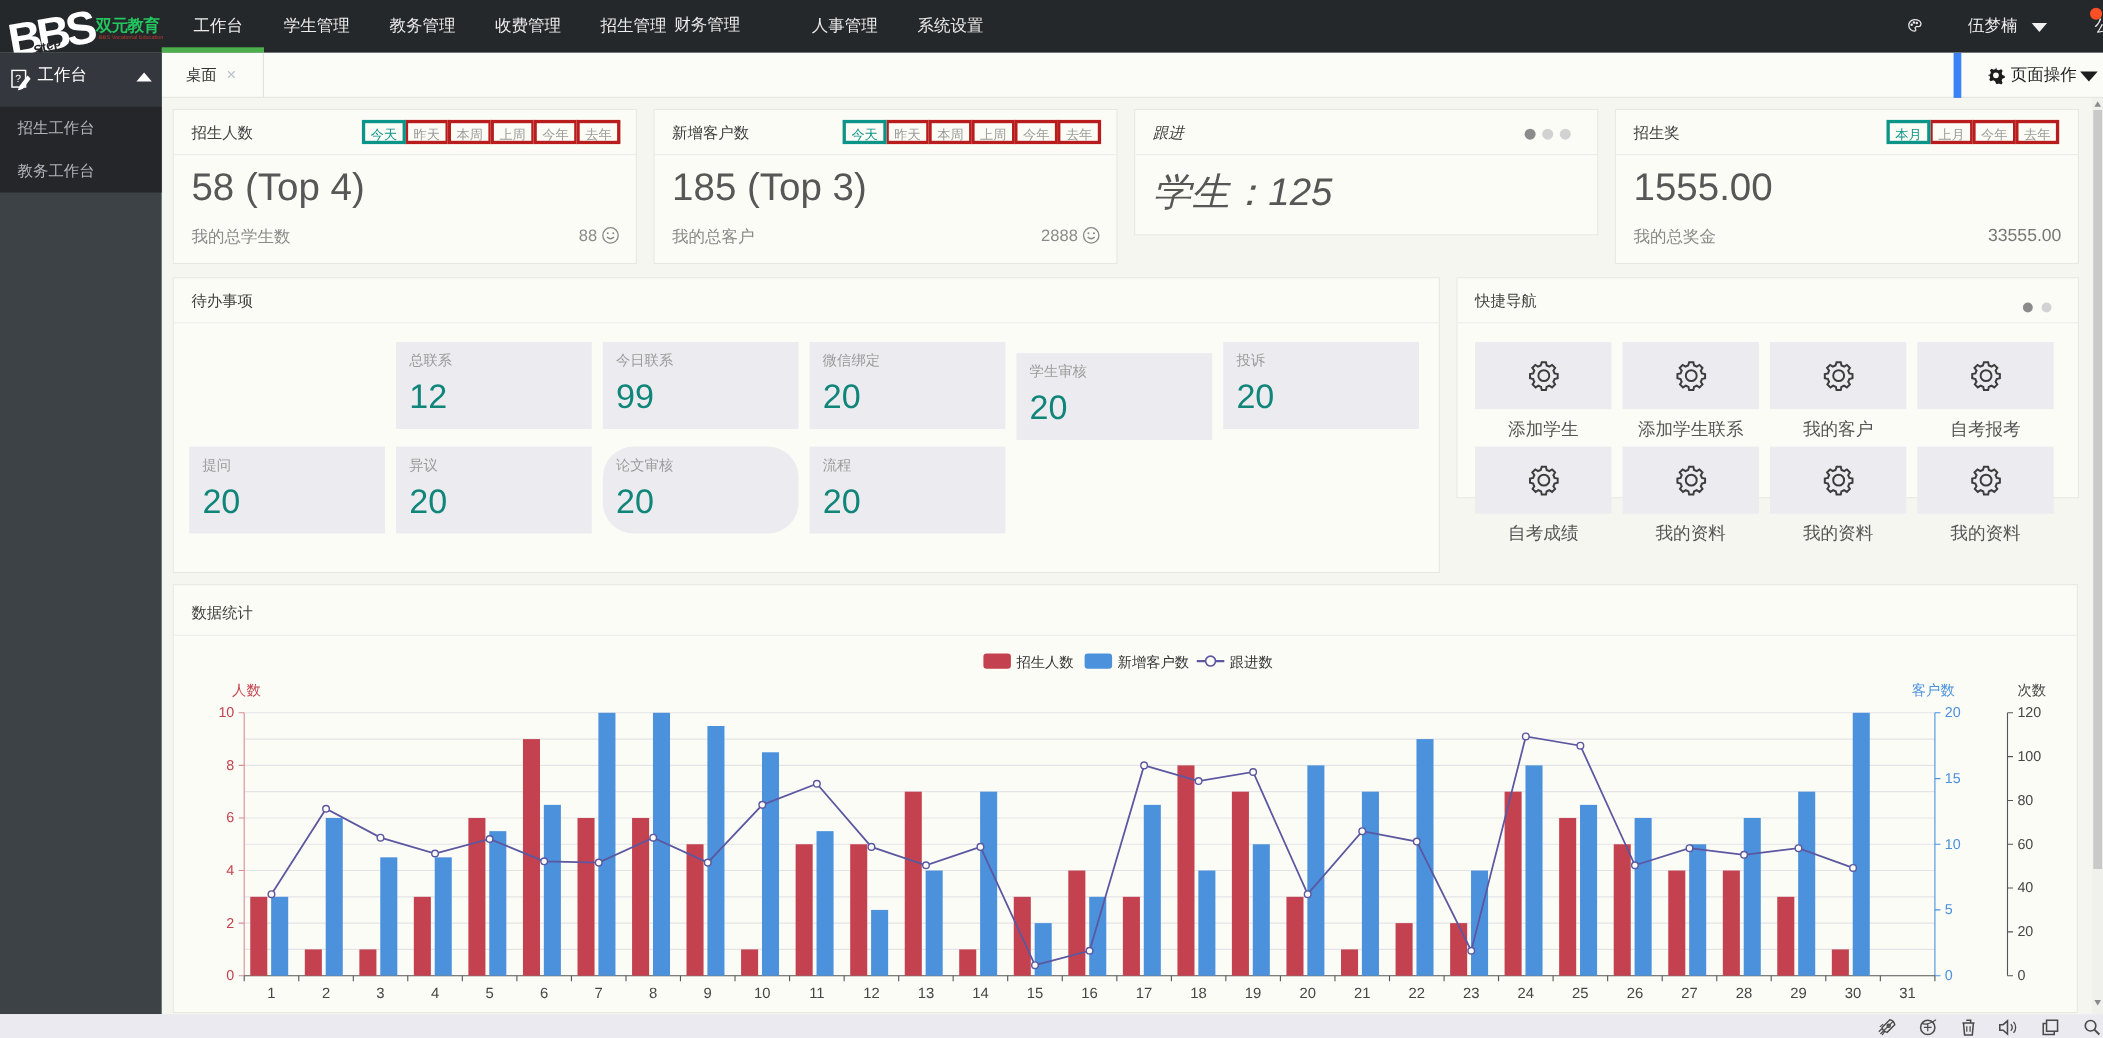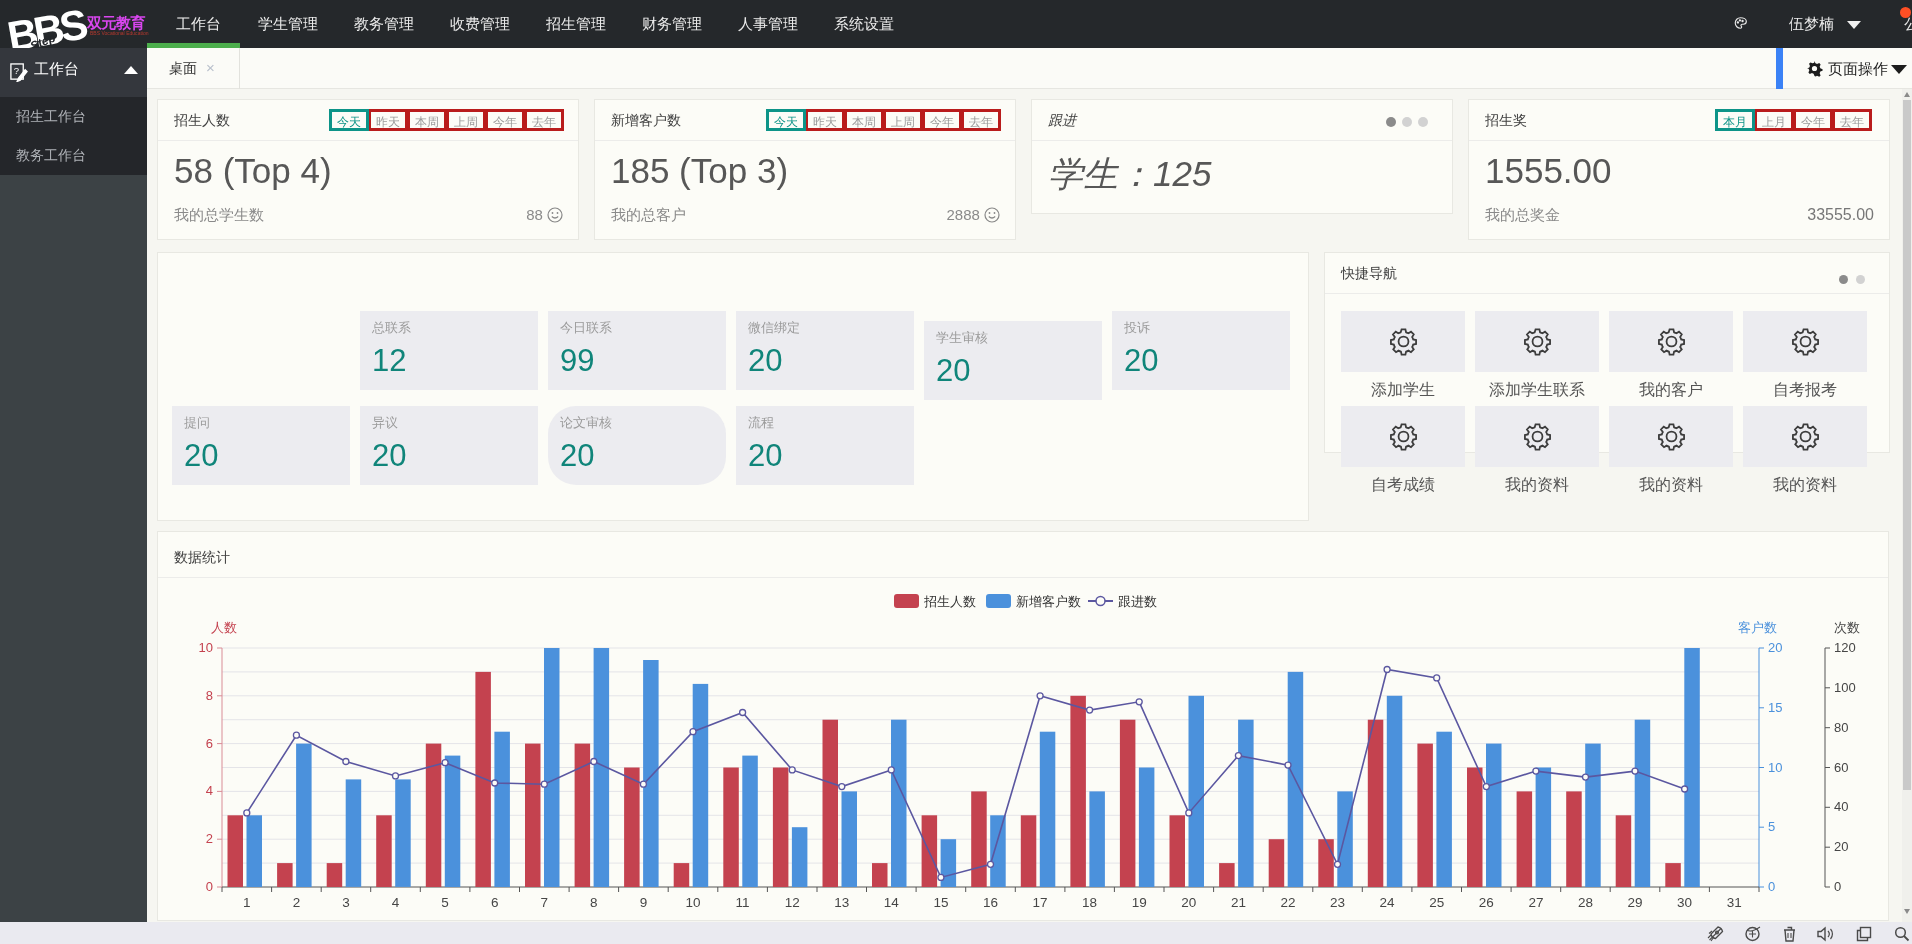--- a/index.html
+++ b/index.html
@@ -5,21 +5,21 @@
 * { margin:0; padding:0; box-sizing:border-box; }
 html,body { width:1912px; height:944px; overflow:hidden; font-family:"Liberation Sans",sans-serif; }
 body { position:relative; background:#f6f6f1; }
 .abs { position:absolute; }
 
 
 #nav { position:absolute; left:0; top:0; width:1912px; height:48px; background:#25282b; }
 #nav .menu { position:absolute; top:0; height:48px; line-height:48px; font-size:15px; color:#ececec; text-align:center; }
 #nav .menu.active:after { content:""; position:absolute; left:-10px; right:0; bottom:0; height:5px; background:#4cae4c; }
 #logo-mark { position:absolute; left:6px; top:2px; }
-#logo-text { position:absolute; left:87px; top:14px; color:#d946ef; font-size:15px; font-weight:bold; letter-spacing:-0.5px; }
+#logo-text { position:absolute; left:87px; top:14px; color:#22c55e; font-size:15px; font-weight:bold; letter-spacing:-0.5px; }
 #logo-sub { position:absolute; left:90px; top:31px; color:#b5392e; font-size:9px; transform:scale(0.56); transform-origin:0 0; white-space:nowrap; }
 
 
 #tabbar { position:absolute; left:147px; top:48px; width:1765px; height:41px; background:#fbfbf7; border-bottom:1px solid #e6e6e1; }
 #tab-active { position:absolute; left:0; top:0; width:93px; height:41px; border-right:1px solid #e2e2dd; line-height:40px; padding-left:22px; font-size:14px; color:#333; }
 #tab-active .x { color:#b9c0cc; font-size:15px; margin-left:9px; }
 #pageops { position:absolute; right:0px; top:0; width:136px; height:41px; border-left:7px solid #3b82f6; line-height:40px; font-size:15px; color:#1d1d1d; text-align:center; }
 
 
 #sidebar { position:absolute; left:0; top:48px; width:147px; height:874px; background:#3c4245; }
@@ -59,21 +59,21 @@
     </g>
     <text x="24" y="45" font-size="12" font-style="italic" font-weight="bold" transform="rotate(-22 34 41)" fill="#23262a" font-family="Liberation Sans,sans-serif">Step</text>
   </svg>
   <div id="logo-text">双元教育</div>
   <div id="logo-sub">BBS Vocational Education</div>
   <div class="menu active" style="left:157px; width:83px;">工作台</div>
   <div class="menu" style="left:240px; width:96px;">学生管理</div>
   <div class="menu" style="left:336px; width:96px;">教务管理</div>
   <div class="menu" style="left:432px; width:96px;">收费管理</div>
   <div class="menu" style="left:528px; width:96px;">招生管理</div>
-  <div class="menu" style="left:624px; width:96px;">财务管理</div>
+  <div class="menu" style="left:595px; width:96px;font-family:Liberation Mono, monospace;">财务管理</div>
   <div class="menu" style="left:720px; width:96px;">人事管理</div>
   <div class="menu" style="left:816px; width:96px;">系统设置</div>
   <svg style="position:absolute; left:1733px; top:16px;" width="15" height="14" viewBox="0 0 24 24" fill="none" stroke="#e8e8e8" stroke-width="2">
     <path d="M12 3a9 9 0 1 0 0 18c1.2 0 2-.8 2-2 0-.6-.3-1-.6-1.4-.3-.4-.6-.8-.6-1.4 0-1.2 1-2 2.2-2H17a5 5 0 0 0 5-5c0-3.5-4.5-6.2-10-6.2z"></path>
     <circle cx="7.5" cy="11" r="1" fill="#e8e8e8"></circle>
       <circle cx="11" cy="7.5" r="1" fill="#e8e8e8"></circle>
       <circle cx="15.5" cy="8.5" r="1" fill="#e8e8e8"></circle>
   </svg>
   <div class="abs" style="left:1789px; top:0; line-height:48px; font-size:15px; color:#ececec;">伍梦楠</div>
   <div class="abs" style="left:1847px; top:21px; width:0; height:0; border-left:7px solid transparent; border-right:7px solid transparent; border-top:8px solid #f0f0f0;"></div>
@@ -155,20 +155,21 @@
       <span class="on">本月</span>
       <span>上月</span>
       <span>今年</span>
       <span>去年</span>
     </div>
   <div class="bignum">1555.00</div>
   <div class="foot">我的总奖金<span class="r" style="font-size:16px; color:#777;">33555.00</span></div>
 </div>
 
 <div class="card" style="left:157px; top:252px; width:1152px; height:269px;">
+  <div class="hd">待办事项</div>
 <div class="mini" style="left:202px; top:58px;">
       <div class="lb">总联系</div>
       <div class="nm">12</div>
     </div>
 <div class="mini" style="left:390px; top:58px;">
       <div class="lb">今日联系</div>
       <div class="nm">99</div>
     </div>
 <div class="mini" style="left:578px; top:58px;">
       <div class="lb">微信绑定</div>

